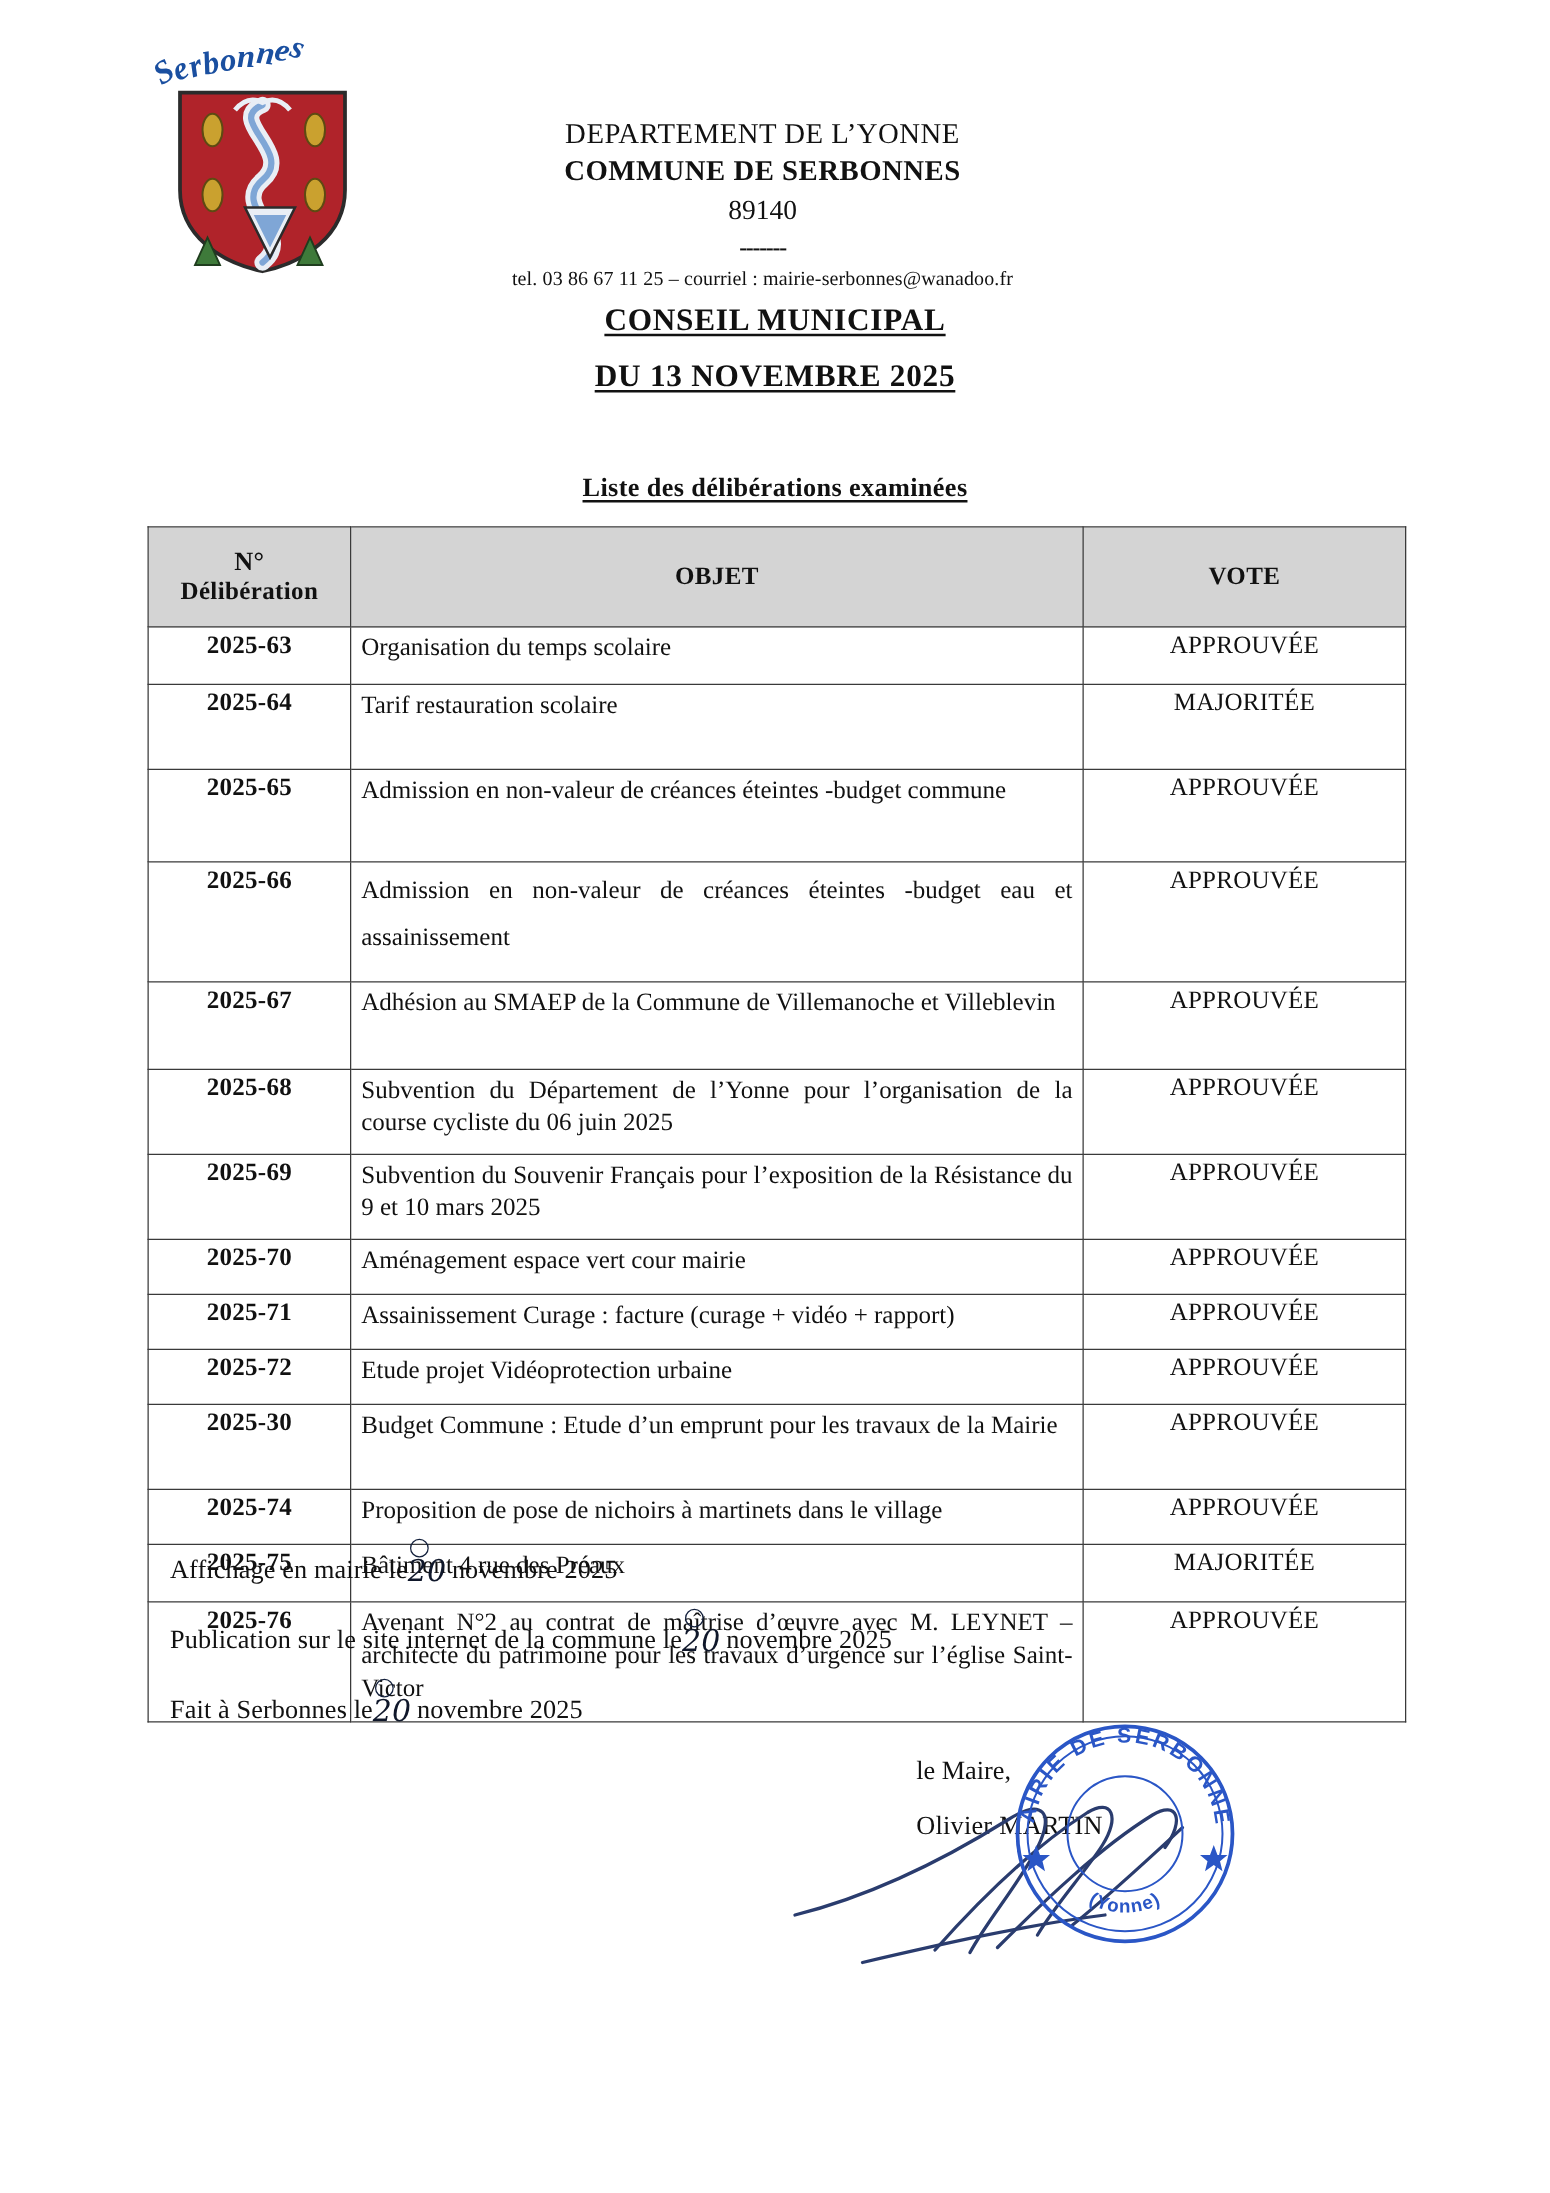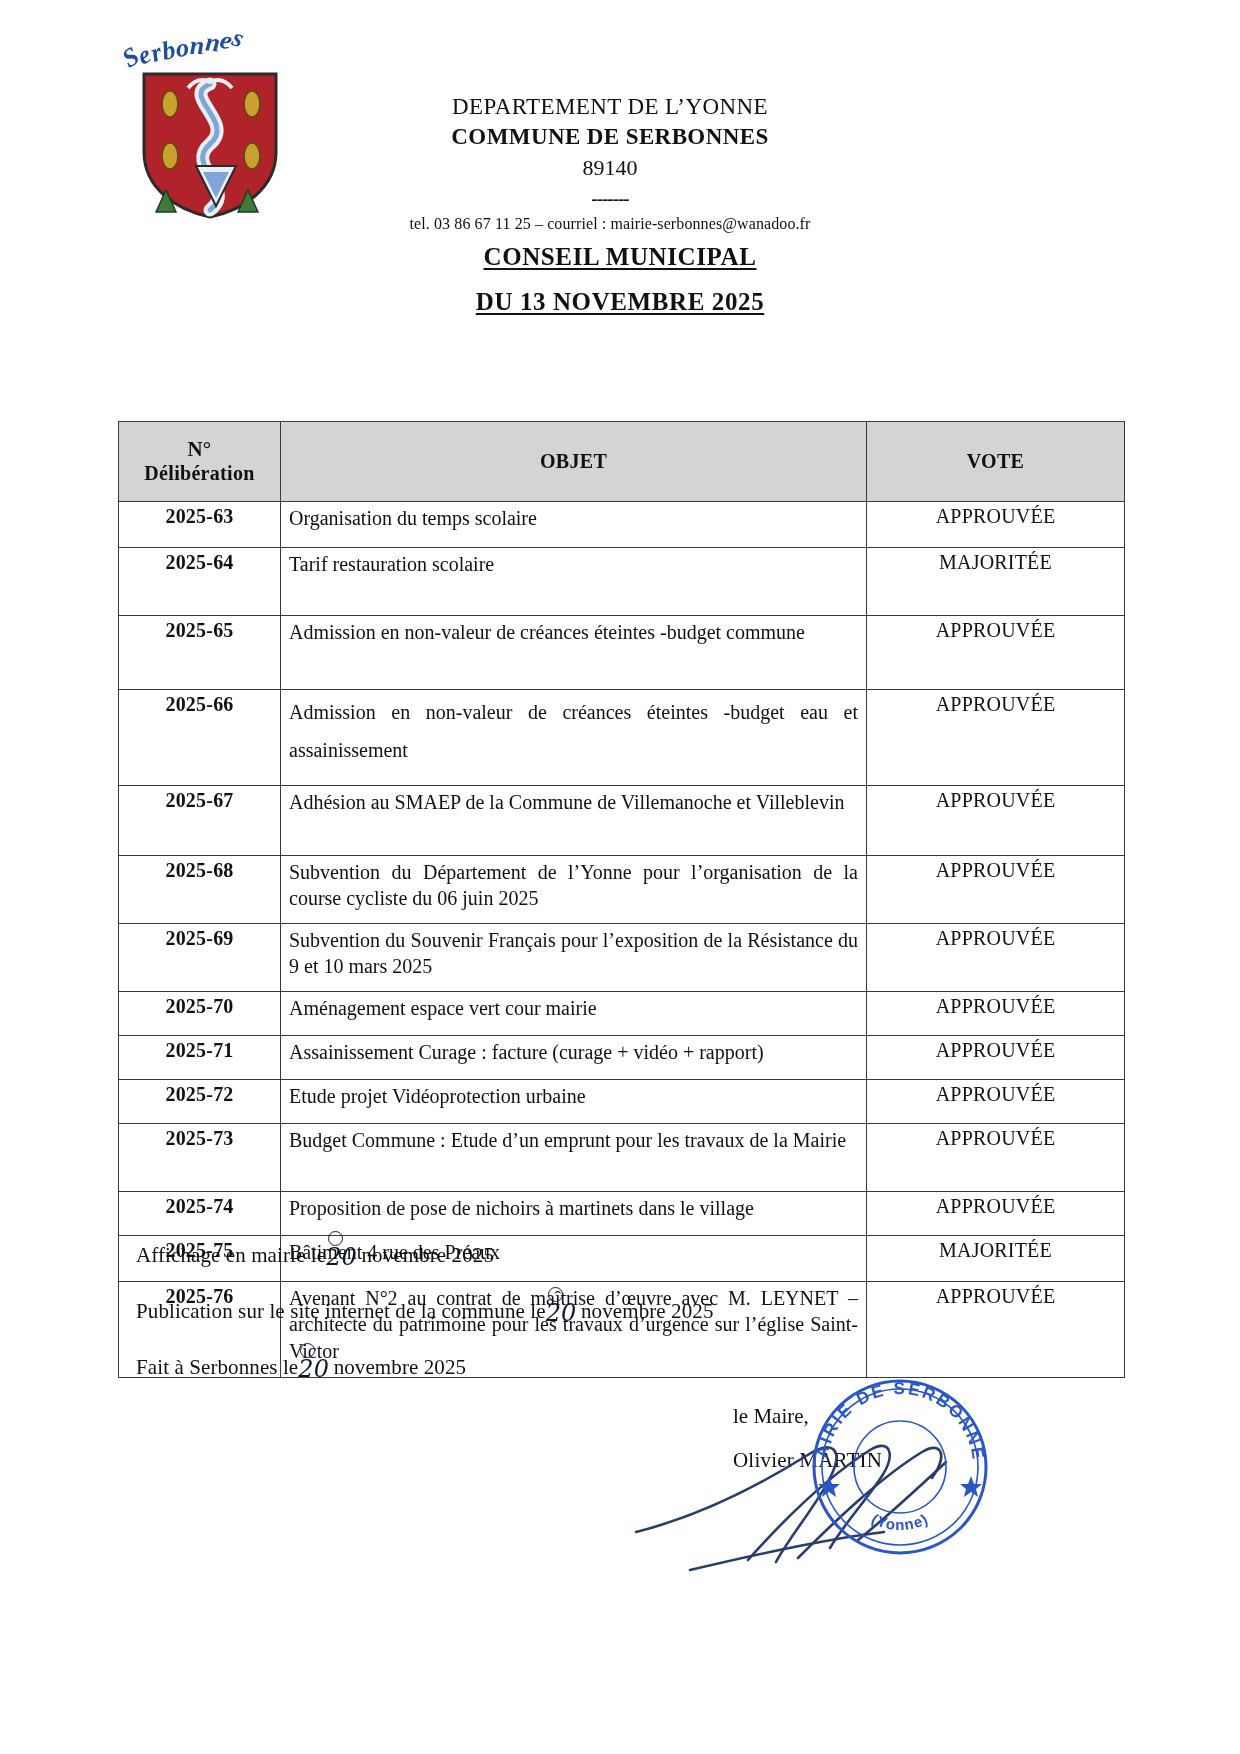--- a/index.html
+++ b/index.html
@@ -189,20 +189,23 @@
     <div class="l3">89140</div>
     <div class="dashes">-------</div>
     <div class="l5">tel. 03 86 67 11 25 – courriel : mairie-serbonnes@wanadoo.fr</div>
   </div>
 
   <div class="title1">
     <u>CONSEIL MUNICIPAL</u>
   </div>
   <div class="title2">
     <u>DU 13 NOVEMBRE 2025</u>
+  </div>
+  <div class="subtitle">
+    <u>Liste des délibérations examinées</u>
   </div>
 
   <table class="delibs">
     <colgroup>
         <col style="width:162px">
         <col style="width:586px">
         <col style="width:258px">
       </colgroup>
     <thead>
       <tr>
@@ -259,21 +262,21 @@
           <td class="num">2025-71</td>
           <td class="obj">Assainissement Curage : facture (curage + vidéo + rapport)</td>
           <td class="vote">APPROUVÉE</td>
         </tr>
         <tr style="height: 44px;">
           <td class="num">2025-72</td>
           <td class="obj">Etude projet Vidéoprotection urbaine</td>
           <td class="vote">APPROUVÉE</td>
         </tr>
         <tr style="height: 68px;">
-          <td class="num">2025-73</td>
+          <td class="num">2025-30</td>
           <td class="obj">Budget Commune : Etude d’un emprunt pour les travaux de la Mairie</td>
           <td class="vote">APPROUVÉE</td>
         </tr>
         <tr style="height: 44px;">
           <td class="num">2025-74</td>
           <td class="obj">Proposition de pose de nichoirs à martinets dans le village</td>
           <td class="vote">APPROUVÉE</td>
         </tr>
         <tr style="height: 46px;">
           <td class="num">2025-75</td>

